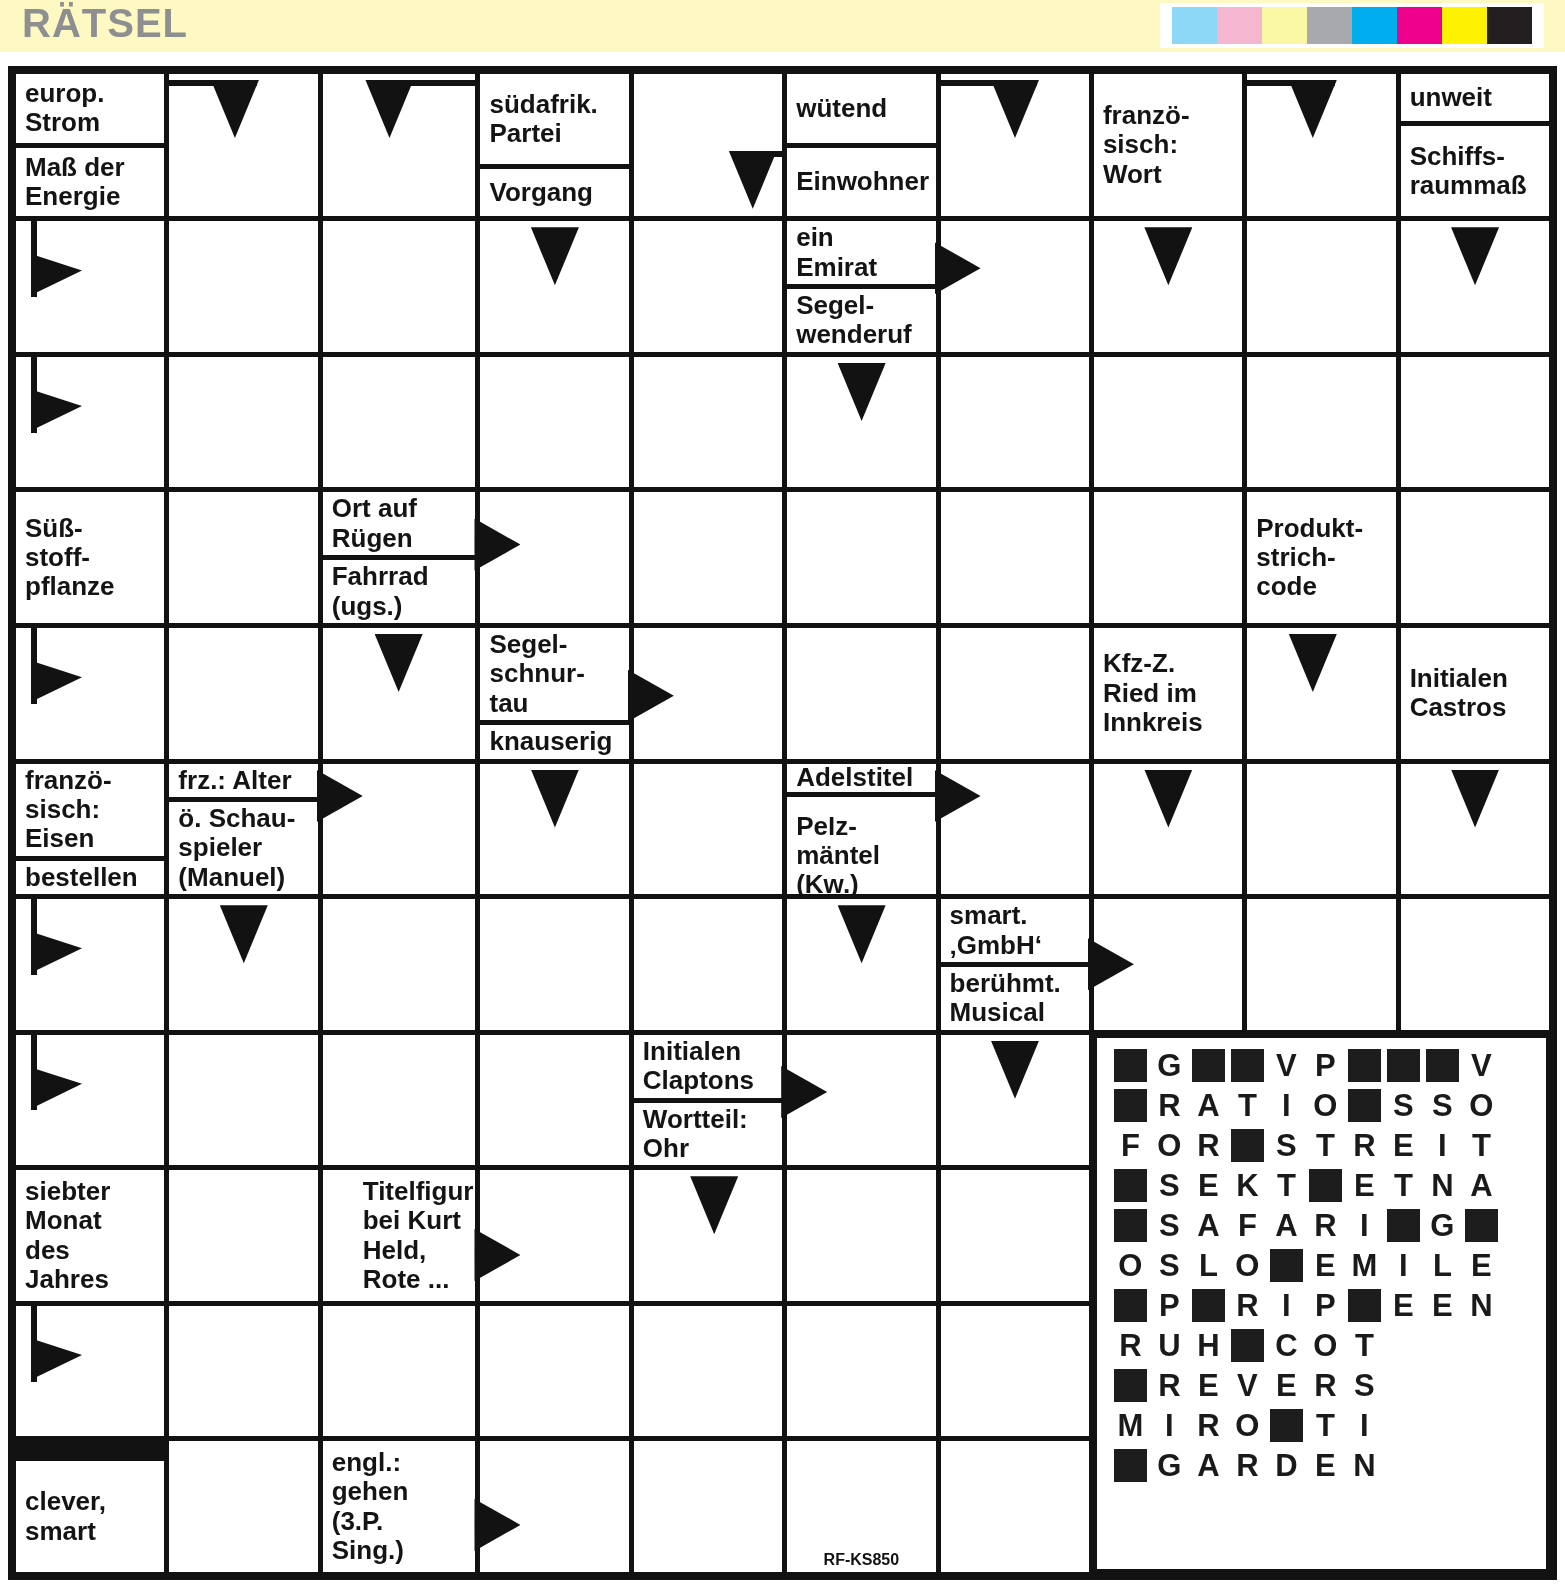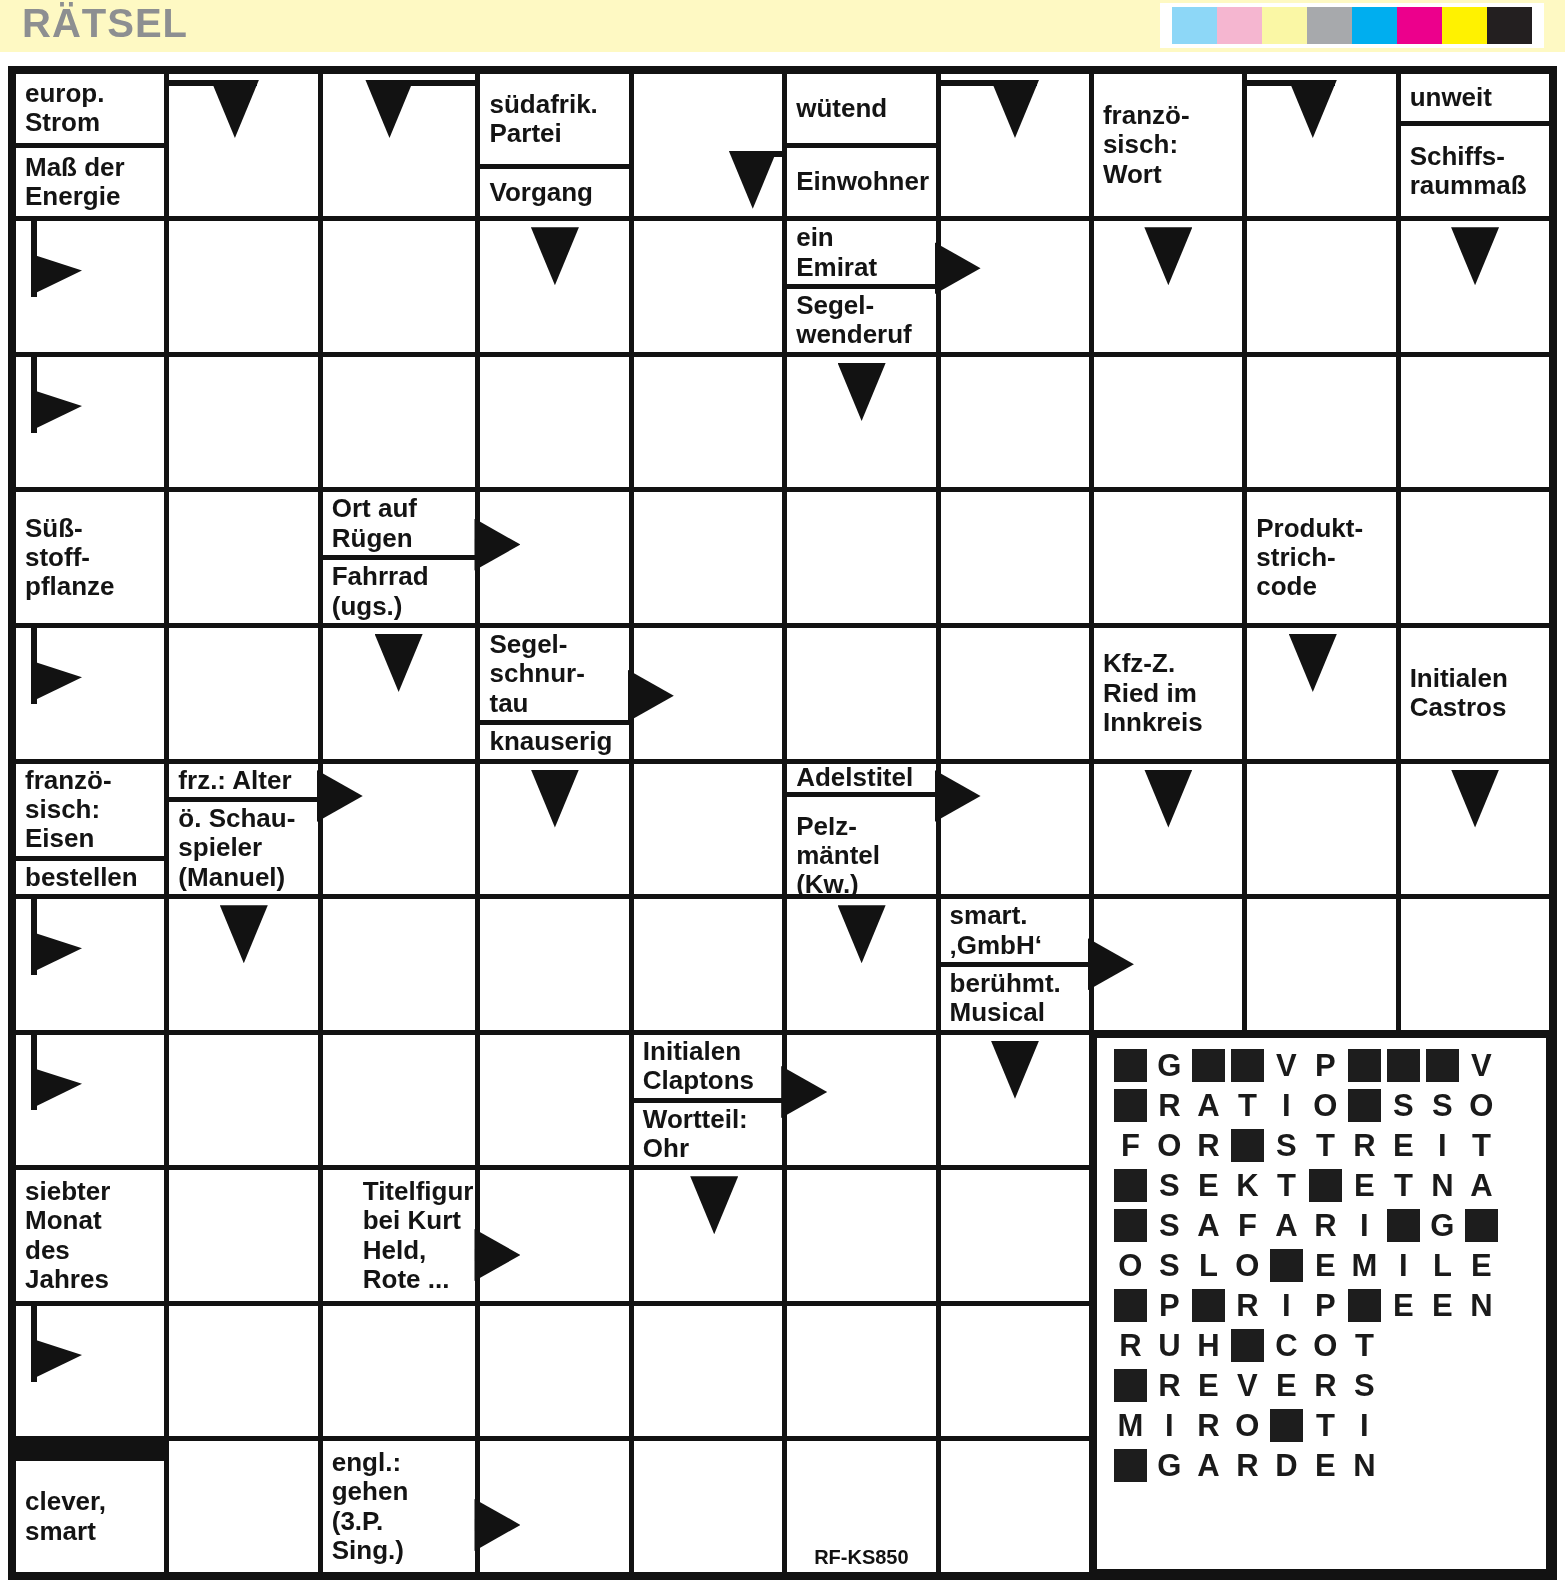--- a/index.html
+++ b/index.html
@@ -50,21 +50,21 @@
   .solution-title{font-size:30px;font-weight:bold;color:#121212;margin:4px 0 10px 6px;}
   .sol-row{display:flex;height:40px;align-items:center;}
   .slot{
     width:39px;height:40px;display:flex;align-items:center;justify-content:center;
     font-size:31px;font-weight:bold;color:#1a1a1a;
   }
   .slot.black::after{content:"";display:block;width:33px;height:33px;background:#1d1d1d;}
   
   .puzzle-code{
     position:absolute;bottom:3px;left:0;width:100%;text-align:center;
-    font-size:20px;font-weight:bold;color:#121212;
+    font-size:16px;font-weight:bold;color:#121212;
   }
 </style>
 </head>
 <body>
 
 <div class="header">
   <div class="header-title">RÄTSEL</div>
   <div class="color-bar" id="color-bar">
       <div class="swatch" style="background: rgb(141, 215, 247);"></div>
       <div class="swatch" style="background: rgb(245, 182, 208);"></div>

